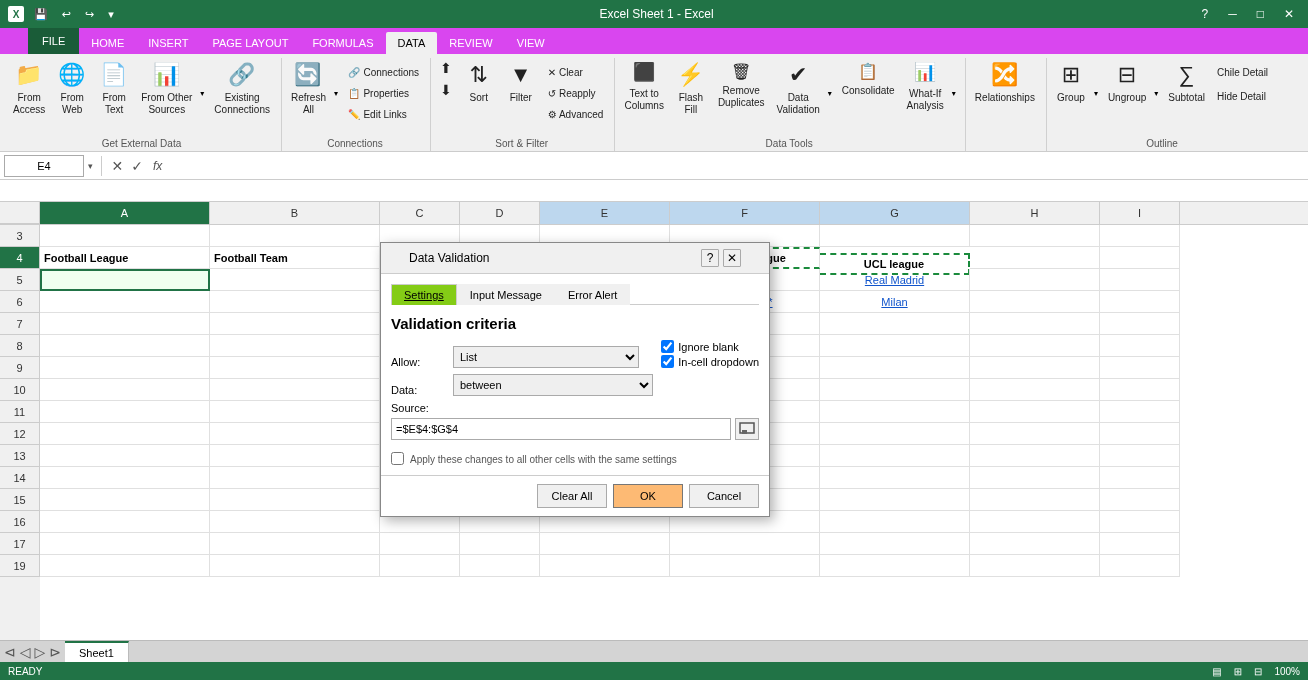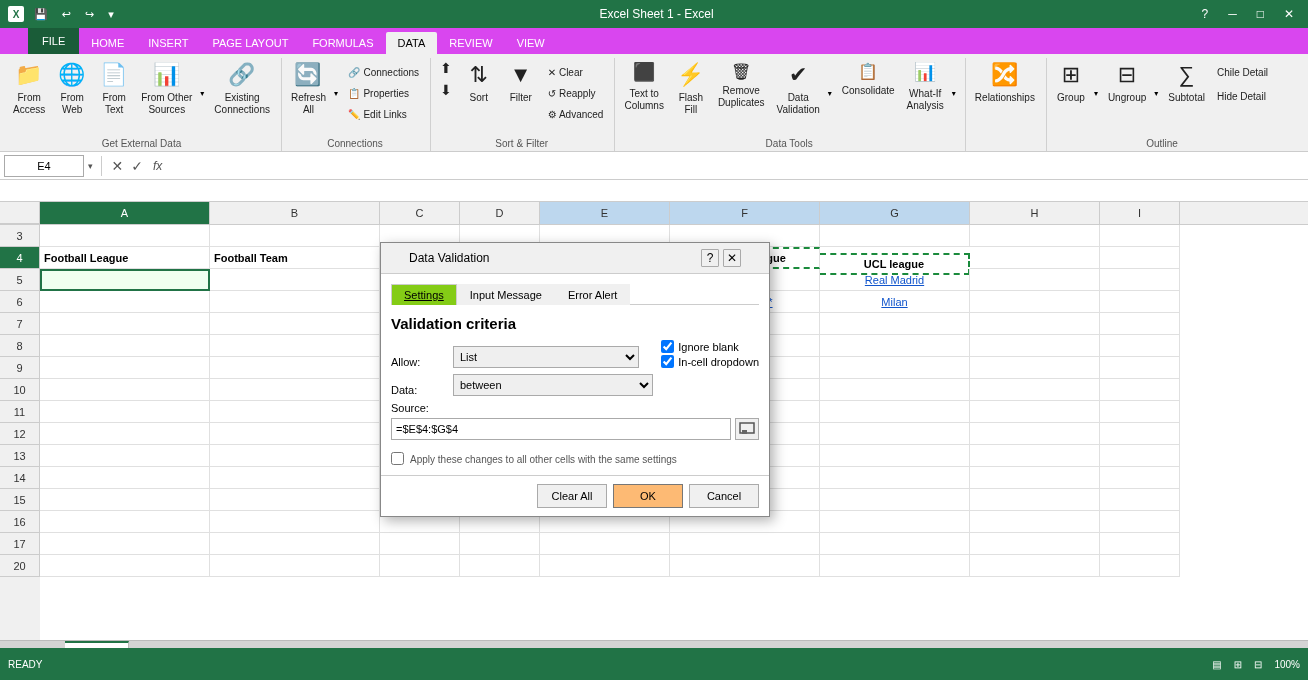--- a/index.html
+++ b/index.html
@@ -396,21 +396,21 @@
       padding: 0 10px;
     }
     .modal-btn.primary {
       background: #fdba74;
       border-color: #777;
     }
 
     
     .status-bar {
       background: #217346;
-      height: 32px;
+      height: 18px;
       display: flex;
       align-items: center;
       justify-content: space-between;
       padding: 0 8px;
       color: white;
       font-size: 10px;
       position: absolute;
       bottom: 0;
       left: 0;
       right: 0;
@@ -674,21 +674,21 @@
       <div class="row-header">8</div>
       <div class="row-header">9</div>
       <div class="row-header">10</div>
       <div class="row-header">11</div>
       <div class="row-header">12</div>
       <div class="row-header">13</div>
       <div class="row-header">14</div>
       <div class="row-header">15</div>
       <div class="row-header">16</div>
       <div class="row-header">17</div>
-      <div class="row-header">20</div>
+      <div class="row-header">19</div>
     </div>
 
     <div class="cells-grid">
 
       <div class="cells-row">
         <div class="cell col-a"></div>
         <div class="cell col-b"></div>
         <div class="cell col-c"></div>
         <div class="cell col-d"></div>
         <div class="cell col-e"></div>

